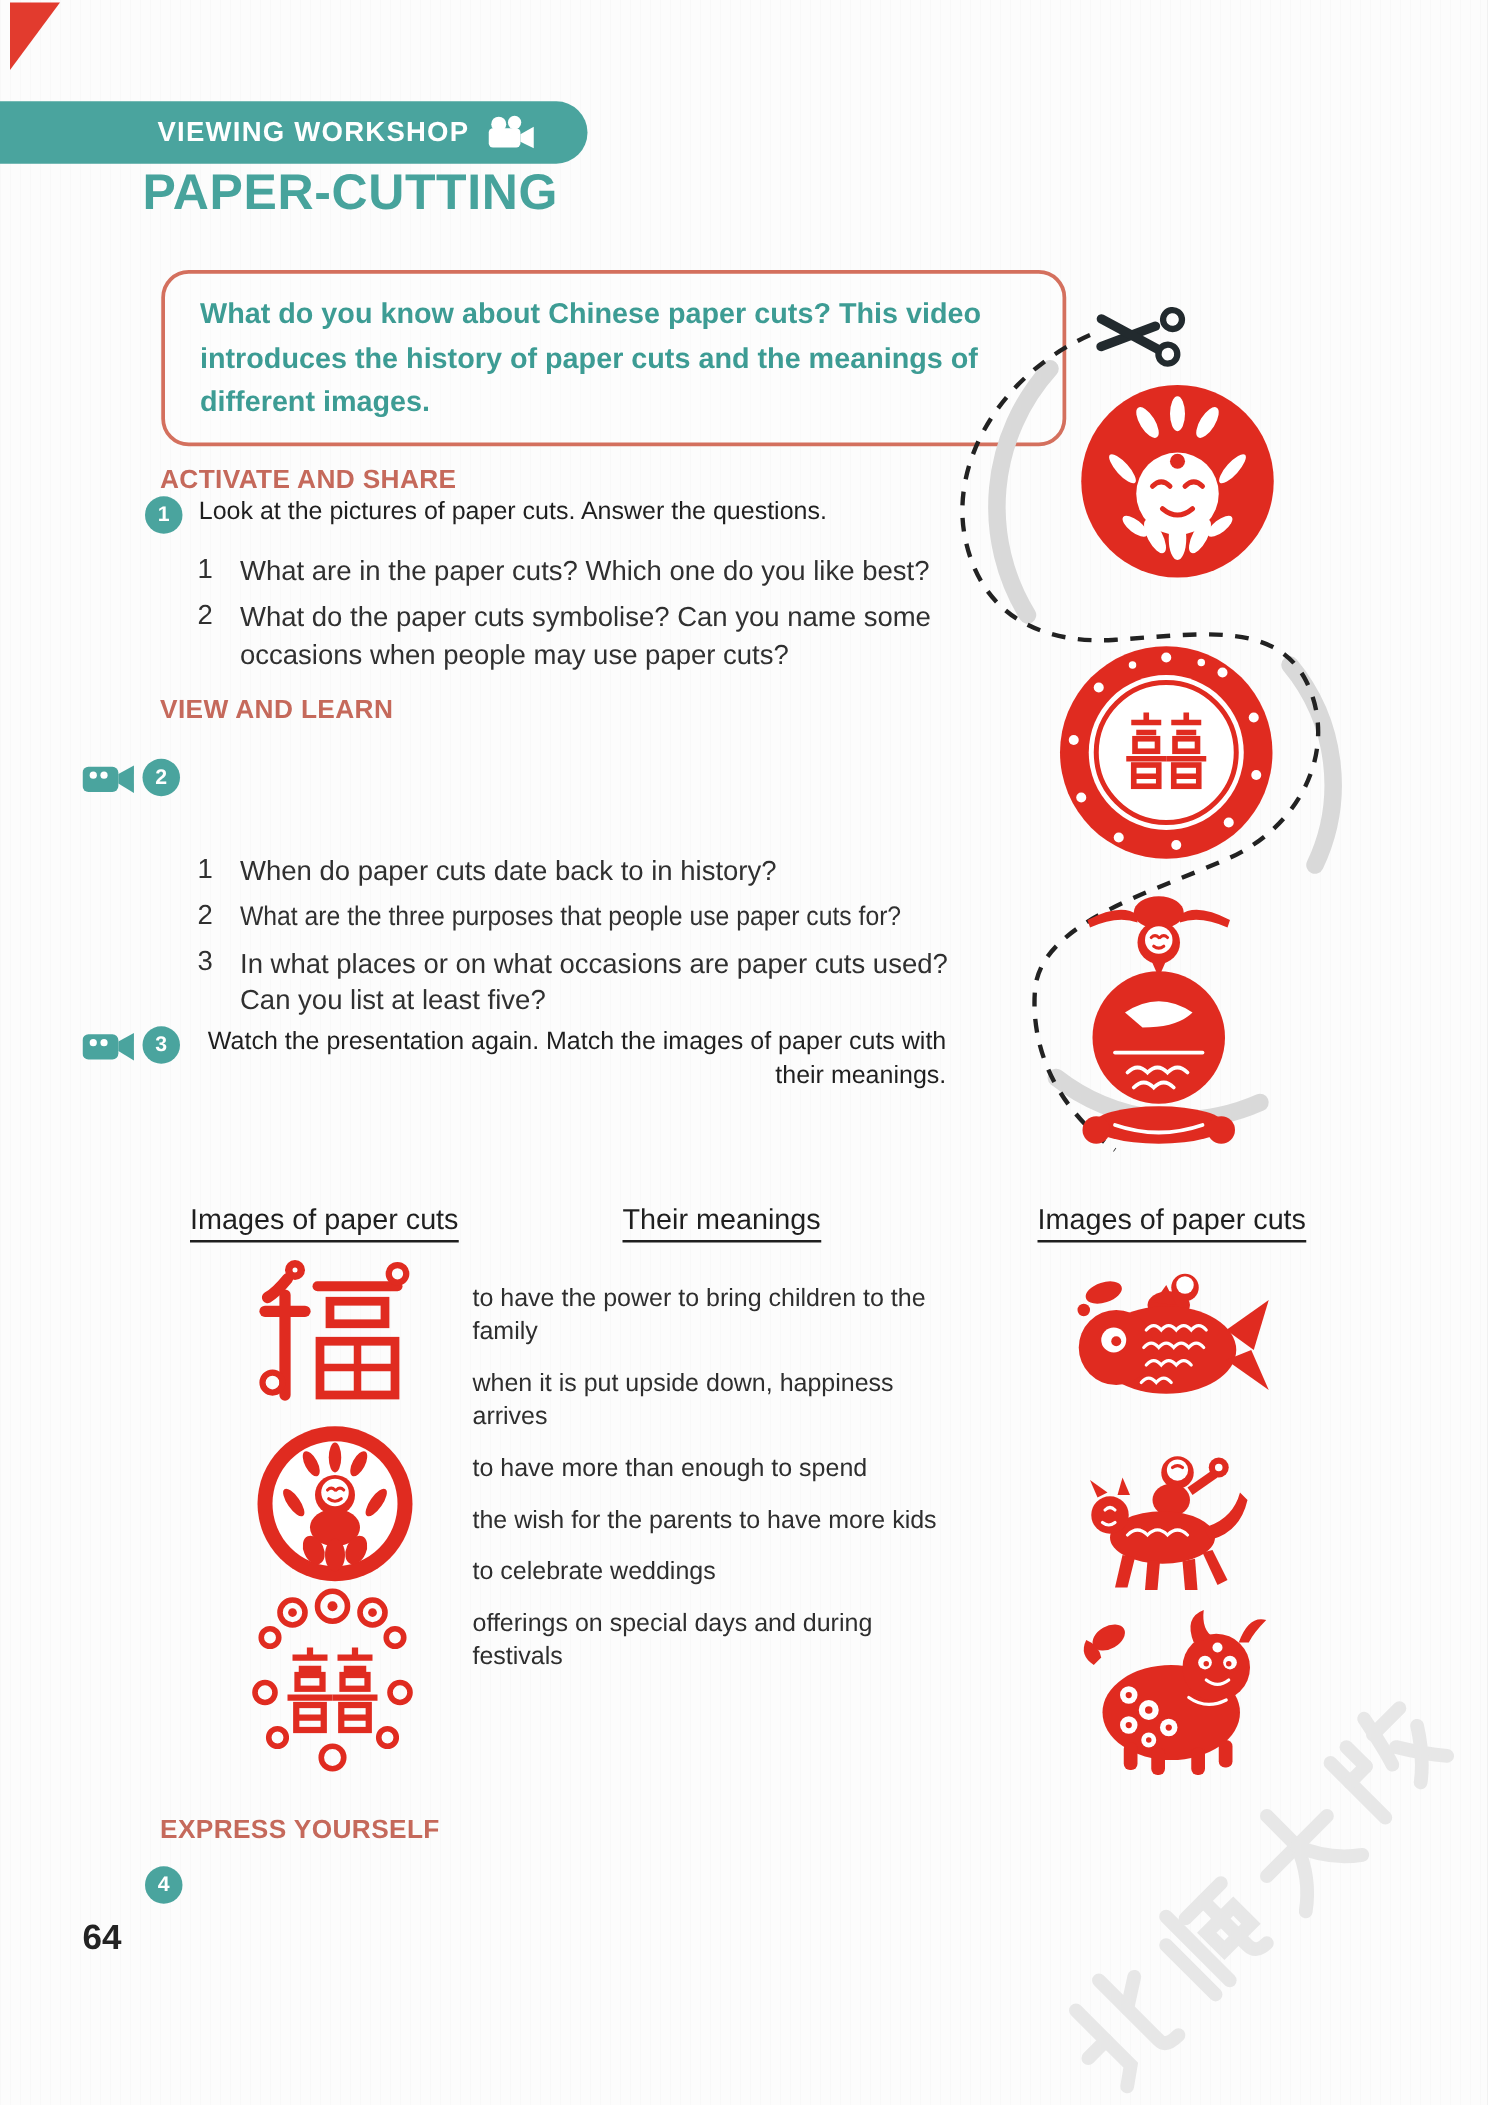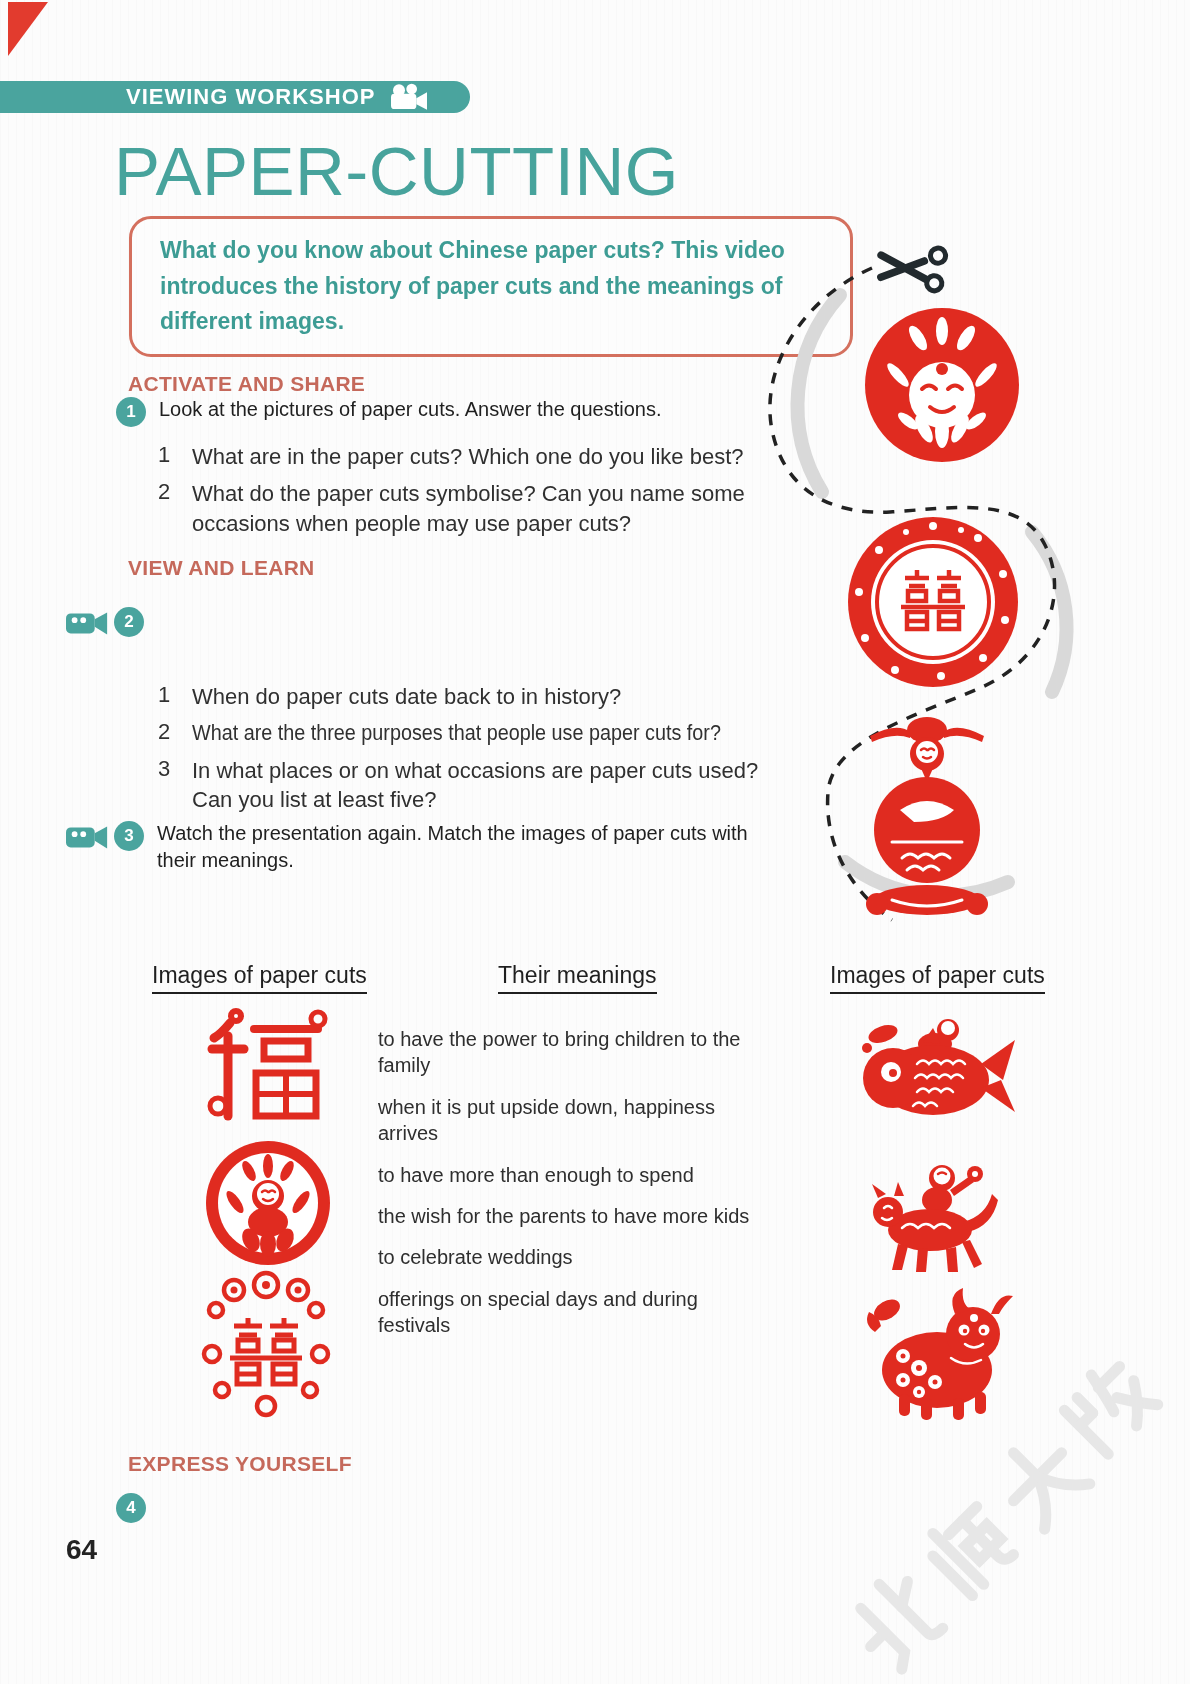--- a/index.html
+++ b/index.html
@@ -7,28 +7,28 @@
     position:relative; width:1190px; height:1684px; margin:0 auto;
     background:#fcfcfc;
     background-image:repeating-linear-gradient(to right, rgba(0,0,0,0.015) 0 1px, transparent 1px 8px);
     font-family:"Liberation Sans", sans-serif;
     color:#2b2b2b; overflow:hidden;
   }
   
   .corner-mark{position:absolute; left:8px; top:2px; width:0; height:0;
     border-top:54px solid #e23b2e; border-right:40px solid transparent;}
   
-  .banner{position:absolute; left:0; top:81px; height:32px; width:470px;
+  .banner{position:absolute; left:0; top:81px; height:50px; width:470px;
     background:#4aa49e; border-radius:0 25px 25px 0;
     display:flex; align-items:center; padding-left:0; box-sizing:border-box;}
   .banner-label{margin-left:126px; color:#ffffff; font-weight:bold; font-size:22px; letter-spacing:1px;}
   .banner-cam{margin-left:14px; width:40px; height:30px;}
   
   .page-title{position:absolute; left:114px; top:132px; color:#47a39c;
-    font-size:69px; font-weight:400; letter-spacing:.5px;}
+    font-size:40px; font-weight:700; letter-spacing:.5px;}
   
   .intro-box{position:absolute; left:129px; top:216px; width:724px; box-sizing:border-box;
     border:3px solid #d4705e; border-radius:22px; padding:14px 28px; background:rgba(255,255,255,.35);}
   .intro-text{color:#3d9c94; font-weight:bold; font-size:23px; line-height:1.55;}
   
   .heading-salmon{position:absolute; color:#c5695b; font-weight:800; font-size:21px; letter-spacing:.3px;}
   
   .task-row{position:absolute; display:flex; align-items:flex-start;}
   .badge{width:30px; height:30px; border-radius:50%; background:#4aa49e; color:#fff;
     font-weight:bold; font-size:17px; display:flex; align-items:center; justify-content:center; flex:0 0 30px; margin-top:1px;}
@@ -224,21 +224,21 @@
   </div>
 
   <div class="task-row" style="left:66px; top:820px; width:720px;">
     <svg class="cam-icon" viewBox="0 0 46 30">
       <rect x="0" y="5" width="30" height="21" rx="5" fill="#4aa49e"></rect>
       <path d="M30 11 L43 4 V27 L30 19 Z" fill="#4aa49e"></path>
       <circle cx="9" cy="12" r="3" fill="#fff"></circle>
         <circle cx="18" cy="12" r="3" fill="#fff"></circle>
     </svg>
     <div class="badge">3</div>
-    <div class="task-text" style="width:600px;">Watch the presentation again. Match the images of paper cuts with their meanings.</div>
+    <div class="task-text" style="width:600px;text-align:right;">Watch the presentation again. Match the images of paper cuts with their meanings.</div>
   </div>
 
   <div class="match-header" style="left:152px; top:962px;">Images of paper cuts</div>
   <div class="match-header" style="left:498px; top:962px;">Their meanings</div>
   <div class="match-header" style="left:830px; top:962px;">Images of paper cuts</div>
 
   <svg class="abs" style="left:198px; top:1003px;" width="135" height="130" viewBox="0 0 135 130" aria-label="福">
     <g fill="none" stroke="#e02b20" stroke-linecap="round">
       <g stroke-width="9">
         <path d="M32 20 q-9 11 -16 15"></path>

